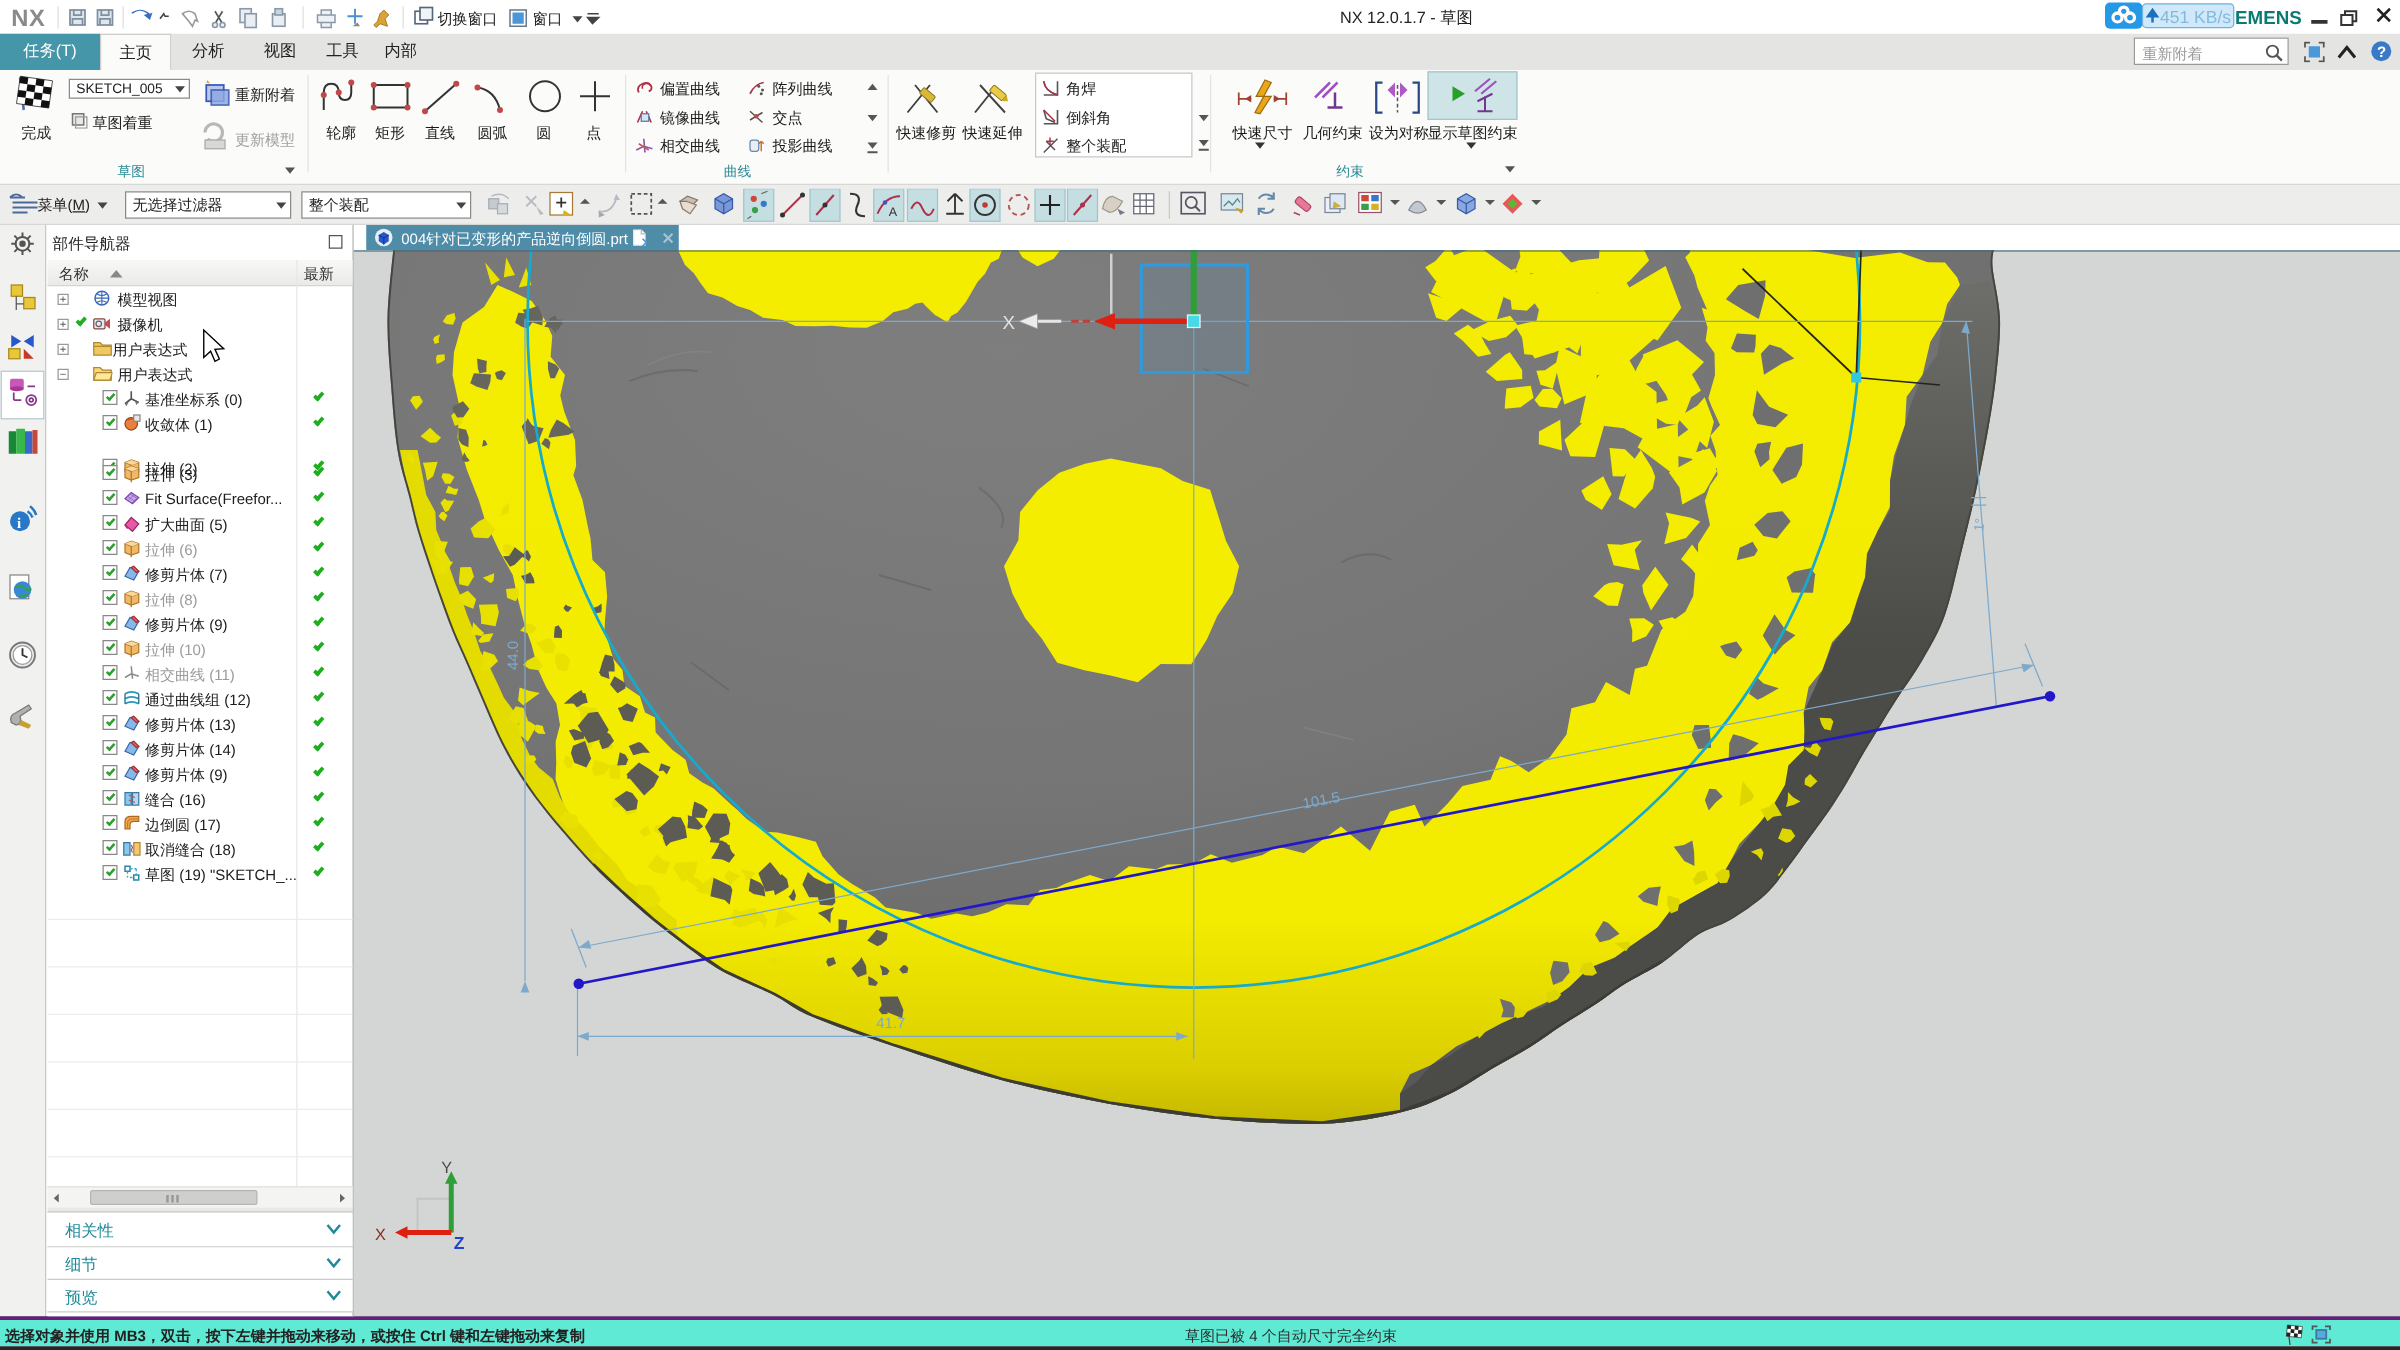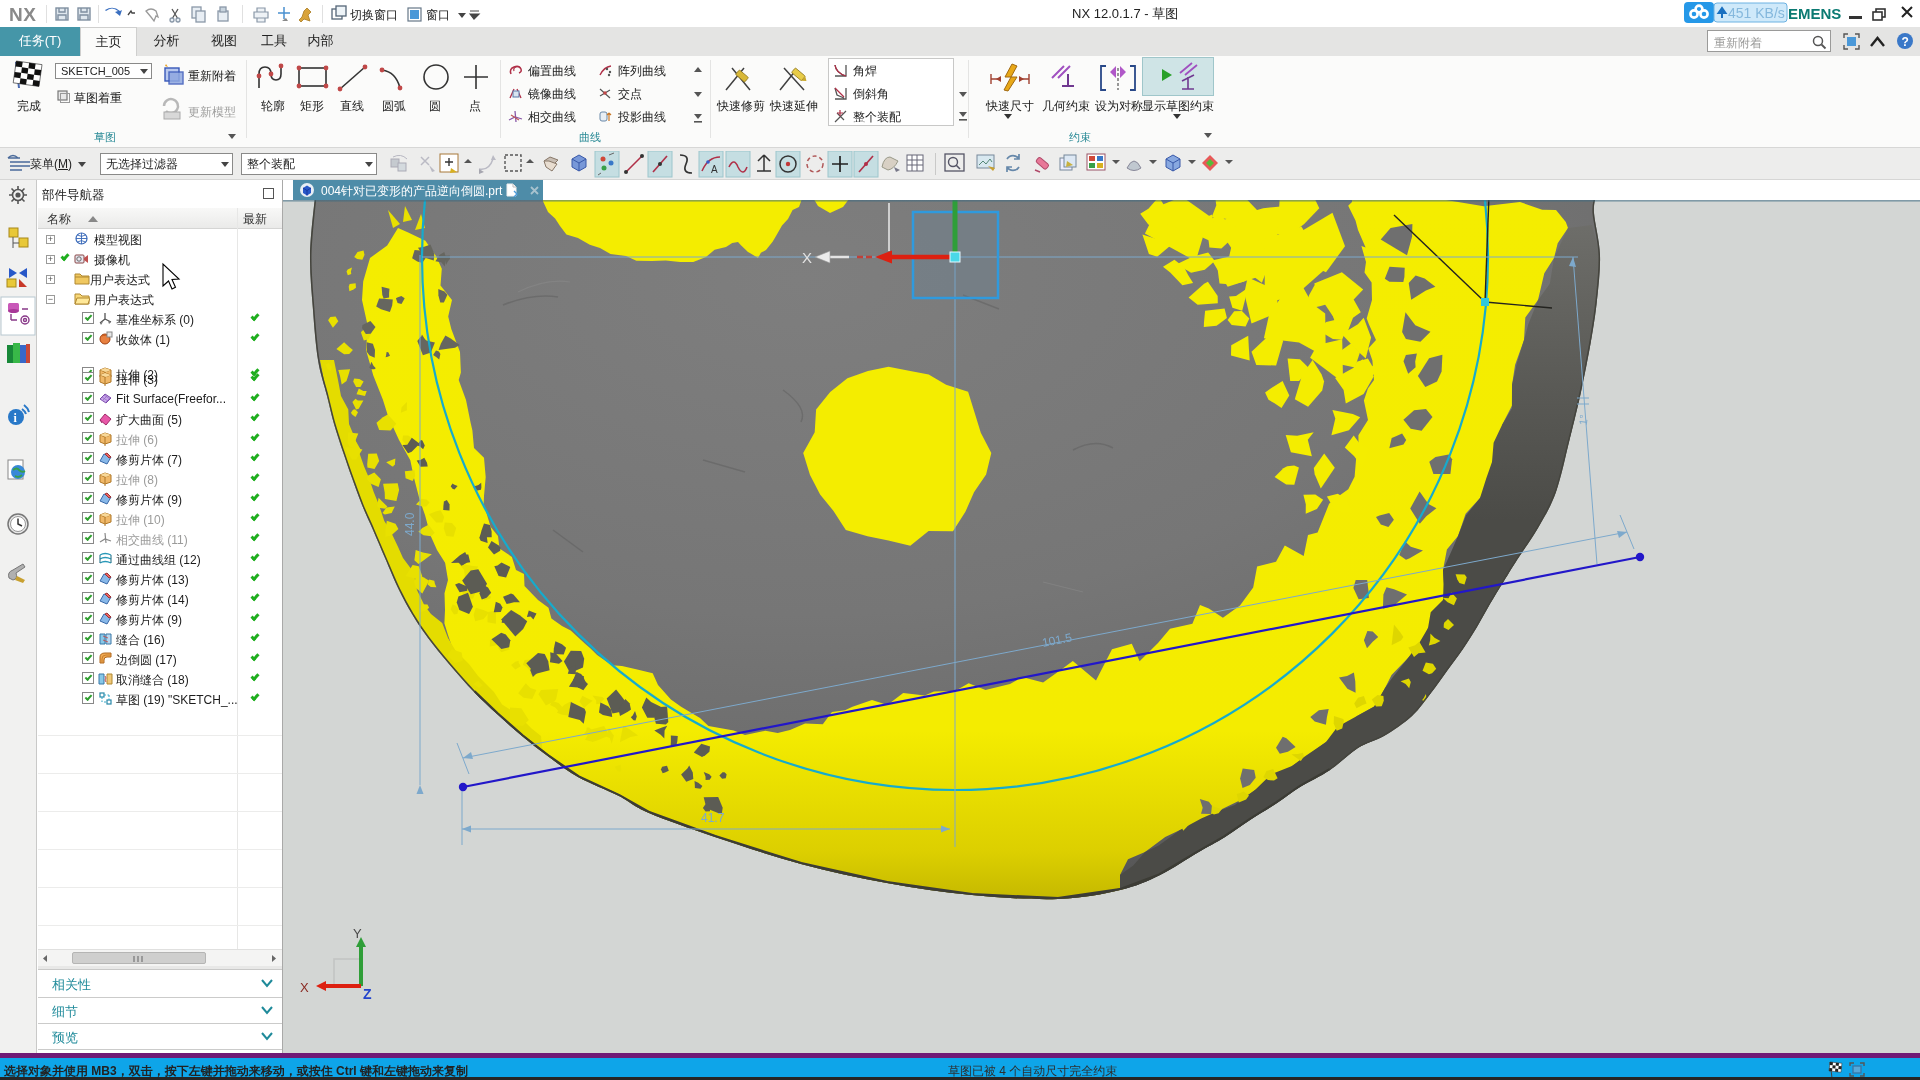--- a/index.html
+++ b/index.html
@@ -10,21 +10,21 @@
 .mtab{position:absolute;top:0;height:29px;font-size:13px;color:#222;text-align:center;line-height:28px}
 #ribbon{left:0;top:56px;width:1920px;height:92px;background:#fbfbfa;border-bottom:1px solid #d7d7d6}
 .rlab{position:absolute;top:74px;font-size:11px;color:#2a8a96;text-align:center}
 .rsep{position:absolute;top:4px;width:1px;height:78px;background:#e4e4e3}
 .rtx{font-size:12px;color:#1a1a1a}
 .rgray{color:#a0a09f}
 .bigbtn{position:absolute;text-align:center;font-size:12px;color:#1a1a1a}
 #toolrow{left:0;top:148px;width:1920px;height:32px;background:#ededec;border-bottom:1px solid #d6d6d5}
 .combo{position:absolute;background:#fff;border:1px solid #8a8a89;font-size:12px;color:#222;line-height:20px;padding-left:5px}
 .carét{position:absolute;width:0;height:0;border-left:4px solid transparent;border-right:4px solid transparent;border-top:5px solid #444}
-#statusbar{left:0;top:1053px;width:1920px;height:24px;background:#0ea5e9;border-top:5px solid #701a75;font-size:12px;color:#2e2e2e}
+#statusbar{left:0;top:1053px;width:1920px;height:24px;background:#5eead4;border-top:3px solid #701a75;font-size:12px;color:#2e2e2e}
 #blackstrip{left:0;top:1077px;width:1920px;height:3px;background:#262626}
 #sidebar{left:0;top:180px;width:37px;height:873px;background:#f1f1f0;border-right:1px solid #c9c9c8}
 #panel{left:38px;top:180px;width:245px;height:873px;background:#fff;border-right:1px solid #a9a9a8}
 .trow{position:absolute;left:0;width:244px;height:20px;font-size:12px;color:#1c1c1c}
 .tgray{color:#9b9b9a}
 .chk{position:absolute;width:12px;height:12px;background:#fff;border:1px solid #888;top:3px}
 .chk i{position:absolute;left:2px;top:2px;width:7px;height:4px;border-left:2px solid #2e9e2e;border-bottom:2px solid #2e9e2e;transform:rotate(-48deg)}
 .gchk{position:absolute;width:12px;height:9px;top:5px}
 .gchk i{position:absolute;left:1px;top:0;width:8px;height:5px;border-left:3px solid #1fae1f;border-bottom:3px solid #1fae1f;transform:rotate(-48deg)}
 .pm{position:absolute;top:6px;width:9px;height:9px;border:1px solid #9a9a99;background:#fff;font-size:9px;line-height:7px;text-align:center;color:#555}

